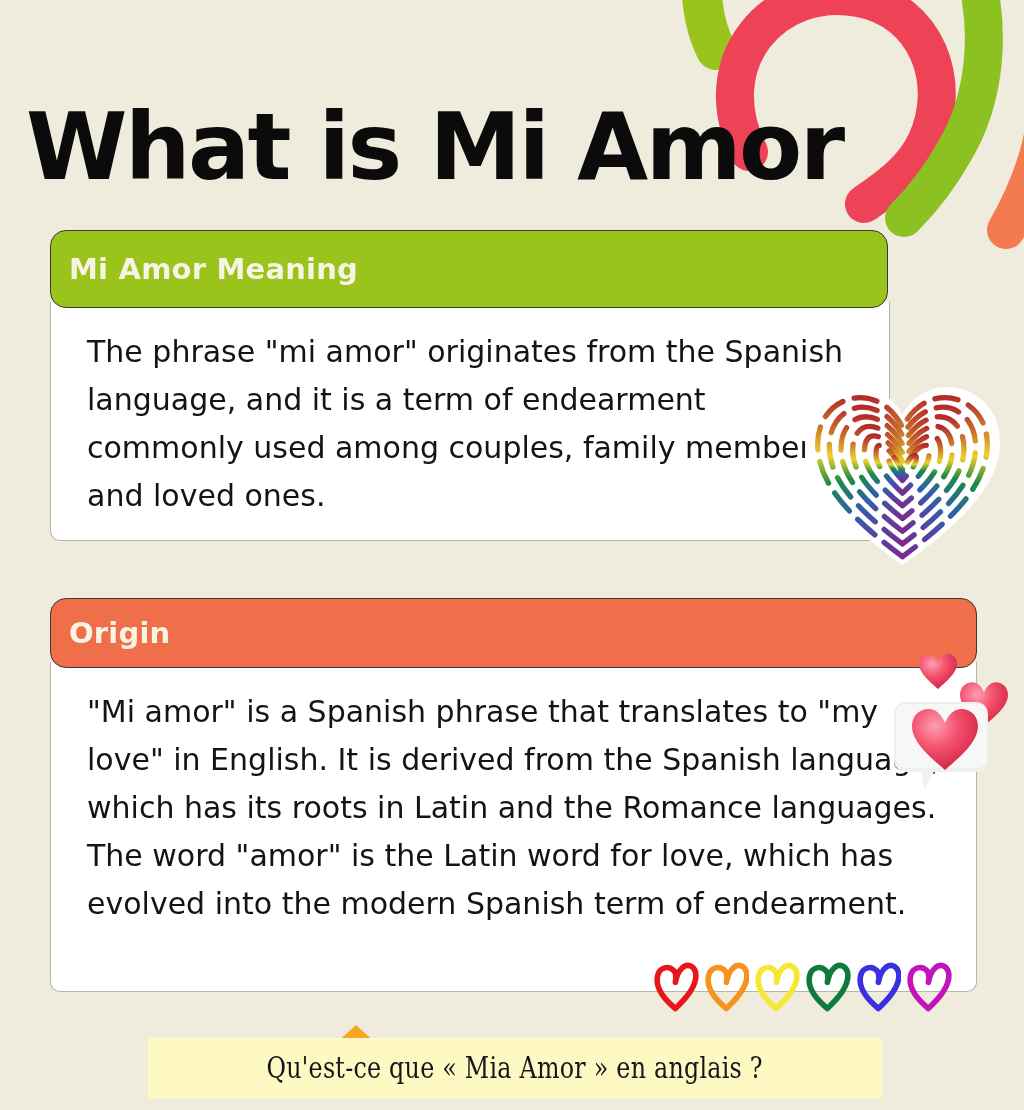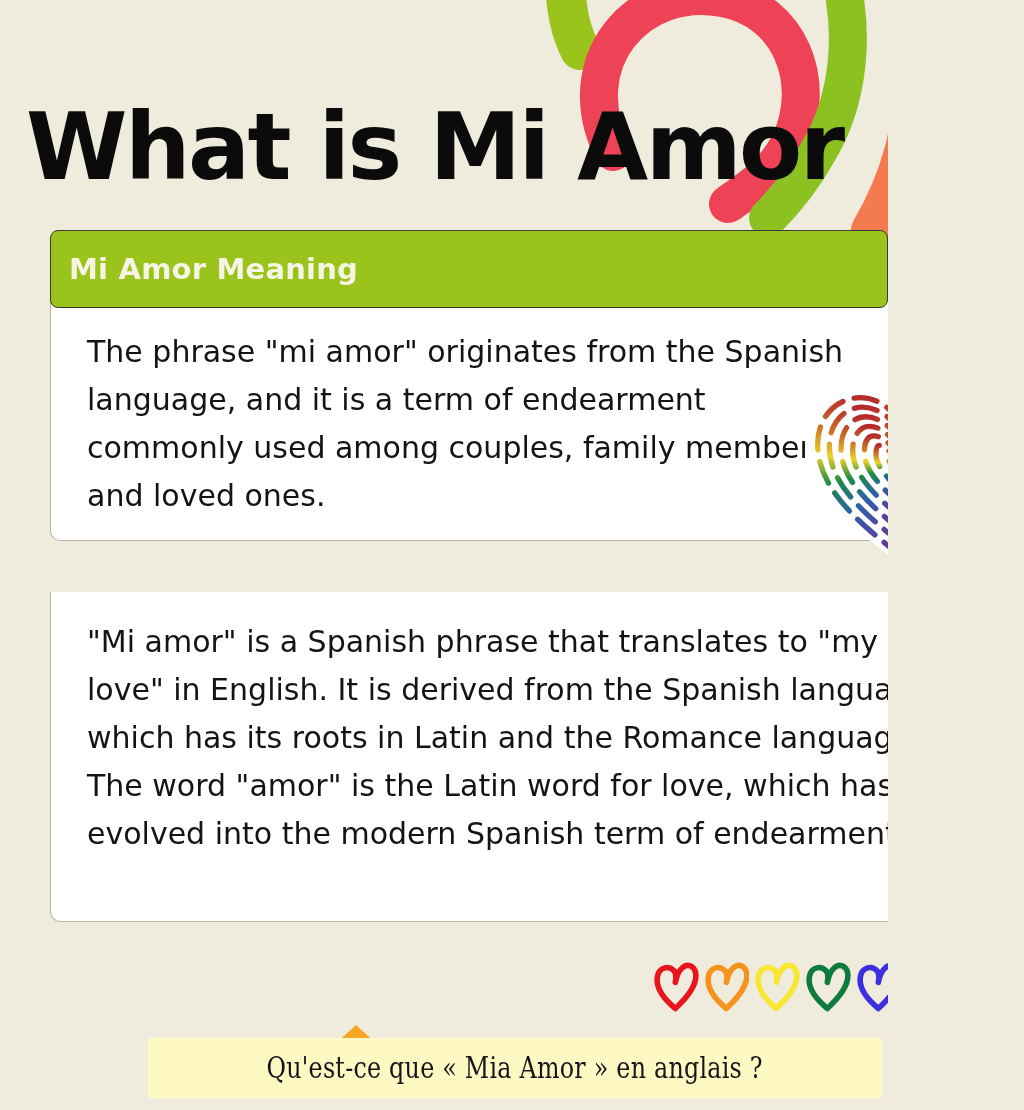--- a/index.html
+++ b/index.html
@@ -9,21 +9,21 @@
   body {
     width: 1024px;
     height: 1110px;
     background: #efebdd;
     font-family: "Liberation Sans", sans-serif;
     overflow: hidden;
     position: relative;
   }
   #page {
     position: relative;
-    width: 888px;
+    width: 1024px;
     height: 1110px;
     overflow: hidden;
     background: #efebdd;
   }
 
   
   .deco-arcs {
     position: absolute;
     top: -8px;
     right: 0;
@@ -65,21 +65,21 @@
     pointer-events: none;
     white-space: nowrap;
   }
 
   
   .card {
     position: absolute;
     z-index: 4;
   }
   .card-header {
-    border-radius: 8px;
+    border-radius: 16px;
     border: 1.5px solid #3a3a3a;
     box-sizing: border-box;
     display: flex;
     align-items: center;
     padding-left: 18px;
     font-family: "DejaVu Sans", sans-serif;
     font-weight: 700;
     font-size: 29px;
     color: #f7f4e3;
     letter-spacing: 0.2px;
@@ -227,20 +227,23 @@
         <path d="M100 154 C 64 126 42 102 42 76 C 42 56 54 46 65 46 C 79 46 92 58 100 72 C 108 58 121 46 135 46 C 146 46 158 56 158 76 C 158 102 136 126 100 154"></path>
         <path d="M100 142 C 70 118 53 98 53 78 C 53 62 61 55 69 55 C 80 55 92 67 100 80 C 108 67 120 55 131 55 C 139 55 147 62 147 78 C 147 98 130 118 100 142"></path>
         <path d="M100 130 C 76 110 64 94 64 80 C 64 68 68 64 73 64 C 82 64 93 76 100 88 C 107 76 118 64 127 64 C 132 64 136 68 136 80 C 136 94 124 110 100 130"></path>
         <path d="M100 118 C 83 102 75 90 75 82 C 75 75 76 73 78 73 C 85 73 94 85 100 96 C 106 85 115 73 122 73 C 124 73 125 75 125 82 C 125 90 117 102 100 118"></path>
         <path d="M100 106 C 90 95 86 88 87 84 C 88 81 90 82 94 87 C 97 91 99 97 100 102 C 101 97 103 91 106 87 C 110 82 112 81 113 84 C 114 88 110 95 100 106"></path>
       </g>
     </g>
   </svg>
 
   <div class="card" id="card-origin">
+    <div class="card-header">
+      <span>Origin</span>
+    </div>
     <div class="card-body">"Mi amor" is a Spanish phrase that translates to "my love" in English. It is derived from the Spanish language, which has its roots in Latin and the Romance languages. The word "amor" is the Latin word for love, which has evolved into the modern Spanish term of endearment.</div>
   </div>
 
   <svg class="heart-bubble" viewBox="0 0 150 165" aria-hidden="true">
     <defs>
       <radialGradient id="hg1" cx="35%" cy="28%" r="78%">
         <stop offset="0%" stop-color="#ff9fb0"></stop>
         <stop offset="45%" stop-color="#f3526f"></stop>
         <stop offset="100%" stop-color="#d0203f"></stop>
       </radialGradient>

